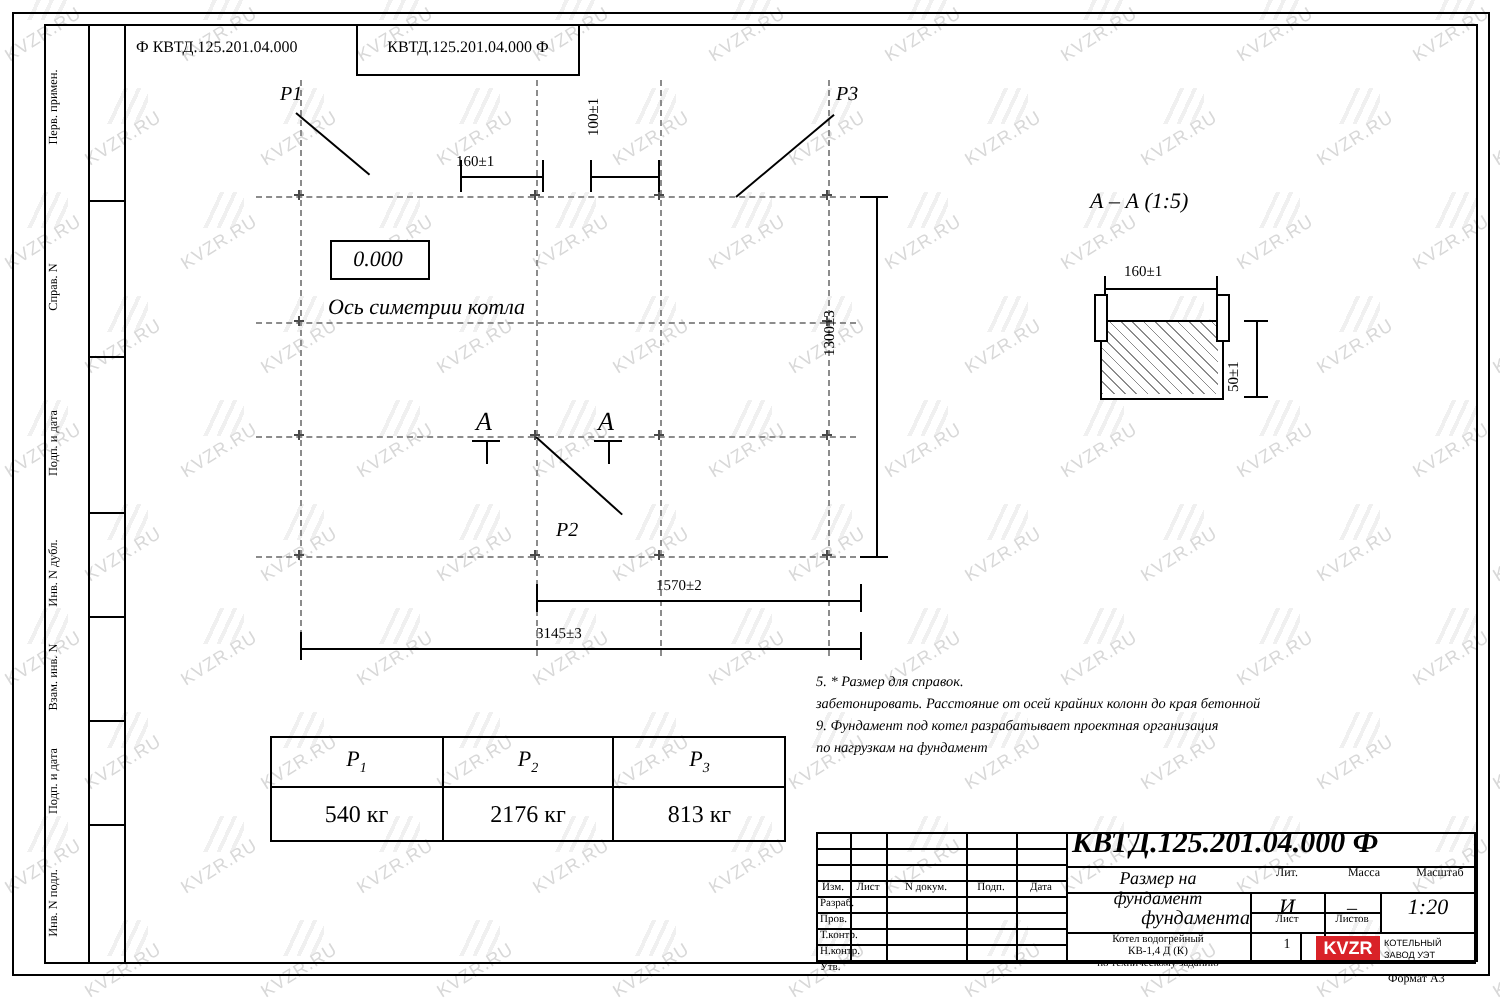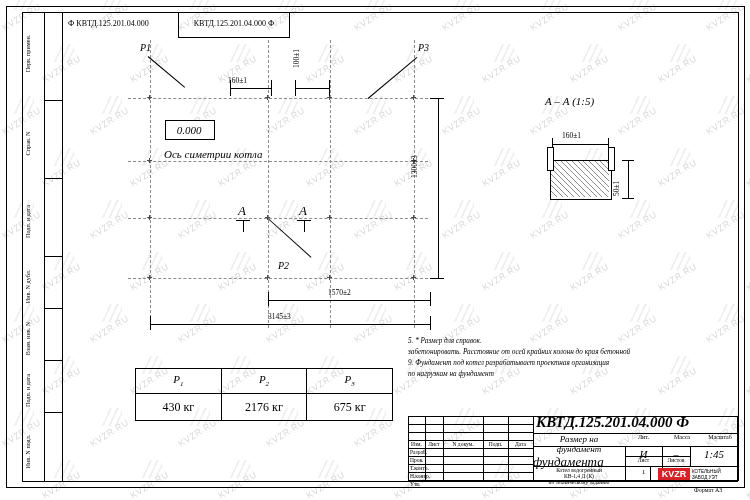--- a/index.html
+++ b/index.html
@@ -376,23 +376,23 @@
         <span>P</span><span class="sub">1</span>
       </td>
       <td class="h" style="width:86px;">
         <span>P</span><span class="sub">2</span>
       </td>
       <td class="h" style="width:86px;">
         <span>P</span><span class="sub">3</span>
       </td>
     </tr>
     <tr>
-      <td class="v">430 кг</td>
+      <td class="v">540 кг</td>
       <td class="v">2176 кг</td>
-      <td class="v">675 кг</td>
+      <td class="v">813 кг</td>
     </tr>
   </tbody>
     </table>
 
   <div class="tb" style="left:408px;top:416px;width:330px;height:65px;"></div>
 
   <div class="line vl" style="left:425px;top:416px;height:65px;"></div>
   <div class="line vl" style="left:443px;top:416px;height:65px;"></div>
   <div class="line vl" style="left:483px;top:416px;height:65px;"></div>
   <div class="line vl" style="left:508px;top:416px;height:65px;"></div>
@@ -423,33 +423,33 @@
   <div class="tbt" style="left:410px;top:449px;font-size:5.5px;">Разраб.</div>
   <div class="tbt" style="left:410px;top:457px;font-size:5.5px;">Пров.</div>
   <div class="tbt" style="left:410px;top:465px;font-size:5.5px;">Т.контр.</div>
   <div class="tbt" style="left:410px;top:473px;font-size:5.5px;">Н.контр.</div>
   <div class="tbt" style="left:410px;top:481px;font-size:5.5px;">Утв.</div>
 
   <div class="tbt ital" style="left:536px;top:414px;font-size:15px;font-weight:bold;">КВТД.125.201.04.000 Ф</div>
 
   <div class="tbt ital" style="left:533px;top:434px;width:92px;text-align:center;font-size:9px;">Размер на</div>
   <div class="tbt ital" style="left:533px;top:444px;width:92px;text-align:center;font-size:9px;">фундамент</div>
-  <div class="tbt ital" style="left:533px;top:454px;width:92px;text-align:left;font-size:13px;">фундамента</div>
+  <div class="tbt ital" style="left:533px;top:454px;width:92px;text-align:right;font-size:10px;">фундамента</div>
 
   <div class="tbt" style="left:533px;top:467px;width:92px;text-align:center;font-size:5.5px;">Котел водогрейный</div>
   <div class="tbt" style="left:533px;top:473px;width:92px;text-align:center;font-size:5.5px;">КВ-1,4    Д (К)</div>
   <div class="tbt" style="left:533px;top:479px;width:92px;text-align:center;font-size:5.5px;">по техническому заданию</div>
 
   <div class="tbt" style="left:625px;top:434px;width:37px;text-align:center;font-size:6px;">Лит.</div>
   <div class="tbt" style="left:662px;top:434px;width:40px;text-align:center;font-size:6px;">Масса</div>
   <div class="tbt" style="left:702px;top:434px;width:36px;text-align:center;font-size:6px;">Масштаб</div>
 
   <div class="tbt ital" style="left:625px;top:448px;width:37px;text-align:center;font-size:11px;">И</div>
   <div class="tbt" style="left:662px;top:449px;width:28px;text-align:center;font-size:10px;">–</div>
-  <div class="tbt ital" style="left:690px;top:448px;width:48px;text-align:center;font-size:11px;">1:45</div>
+  <div class="tbt ital" style="left:690px;top:448px;width:48px;text-align:center;font-size:11px;">1:20</div>
 
   <div class="tbt" style="left:625px;top:457px;width:37px;text-align:center;font-size:5.5px;">Лист</div>
   <div class="tbt" style="left:662px;top:457px;width:28px;text-align:center;font-size:5.5px;">Листов</div>
   <div class="tbt" style="left:625px;top:468px;width:37px;text-align:center;font-size:7px;">1</div>
   <div class="tbt" style="left:662px;top:468px;width:28px;text-align:center;font-size:7px;">1</div>
 
   <div class="logobox" style="left:658px;top:468px;width:32px;height:12px;font-size:9px;text-align:center;line-height:12px;">
     <span>KVZR</span>
   </div>
   <div class="tbt" style="left:692px;top:469px;font-size:4.6px;font-family:'Liberation Sans',sans-serif;">КОТЕЛЬНЫЙ</div>

